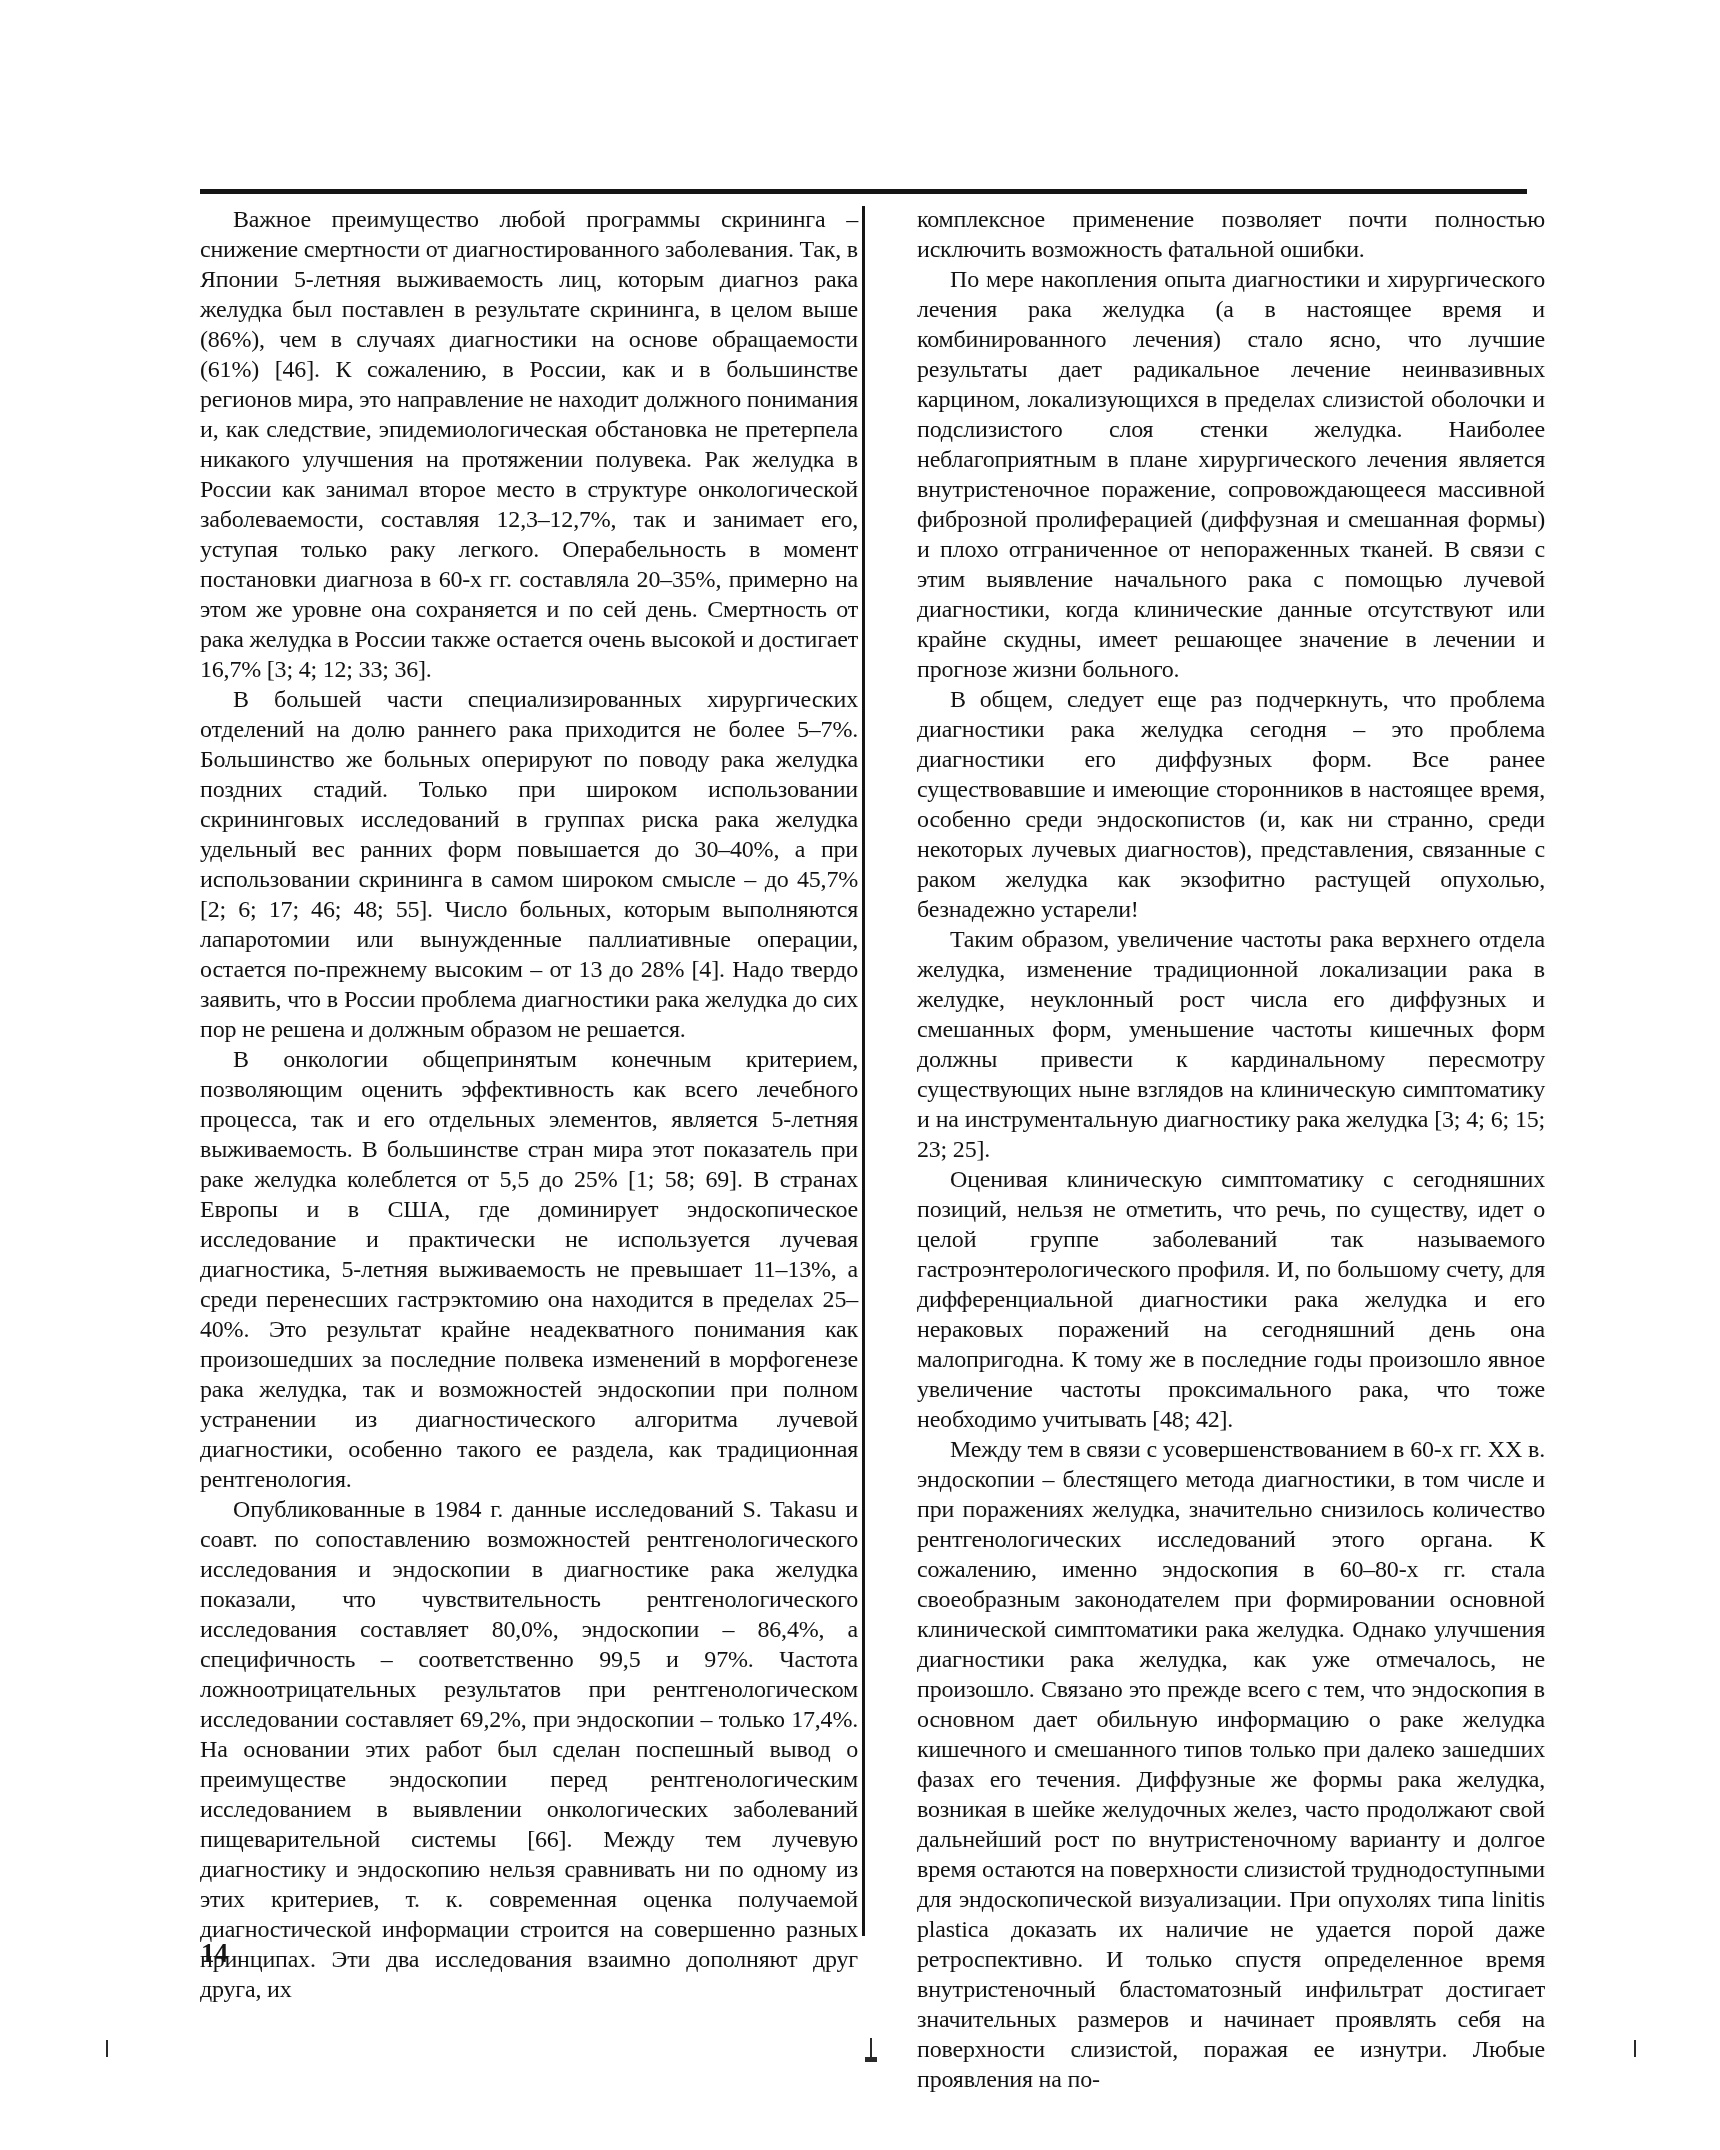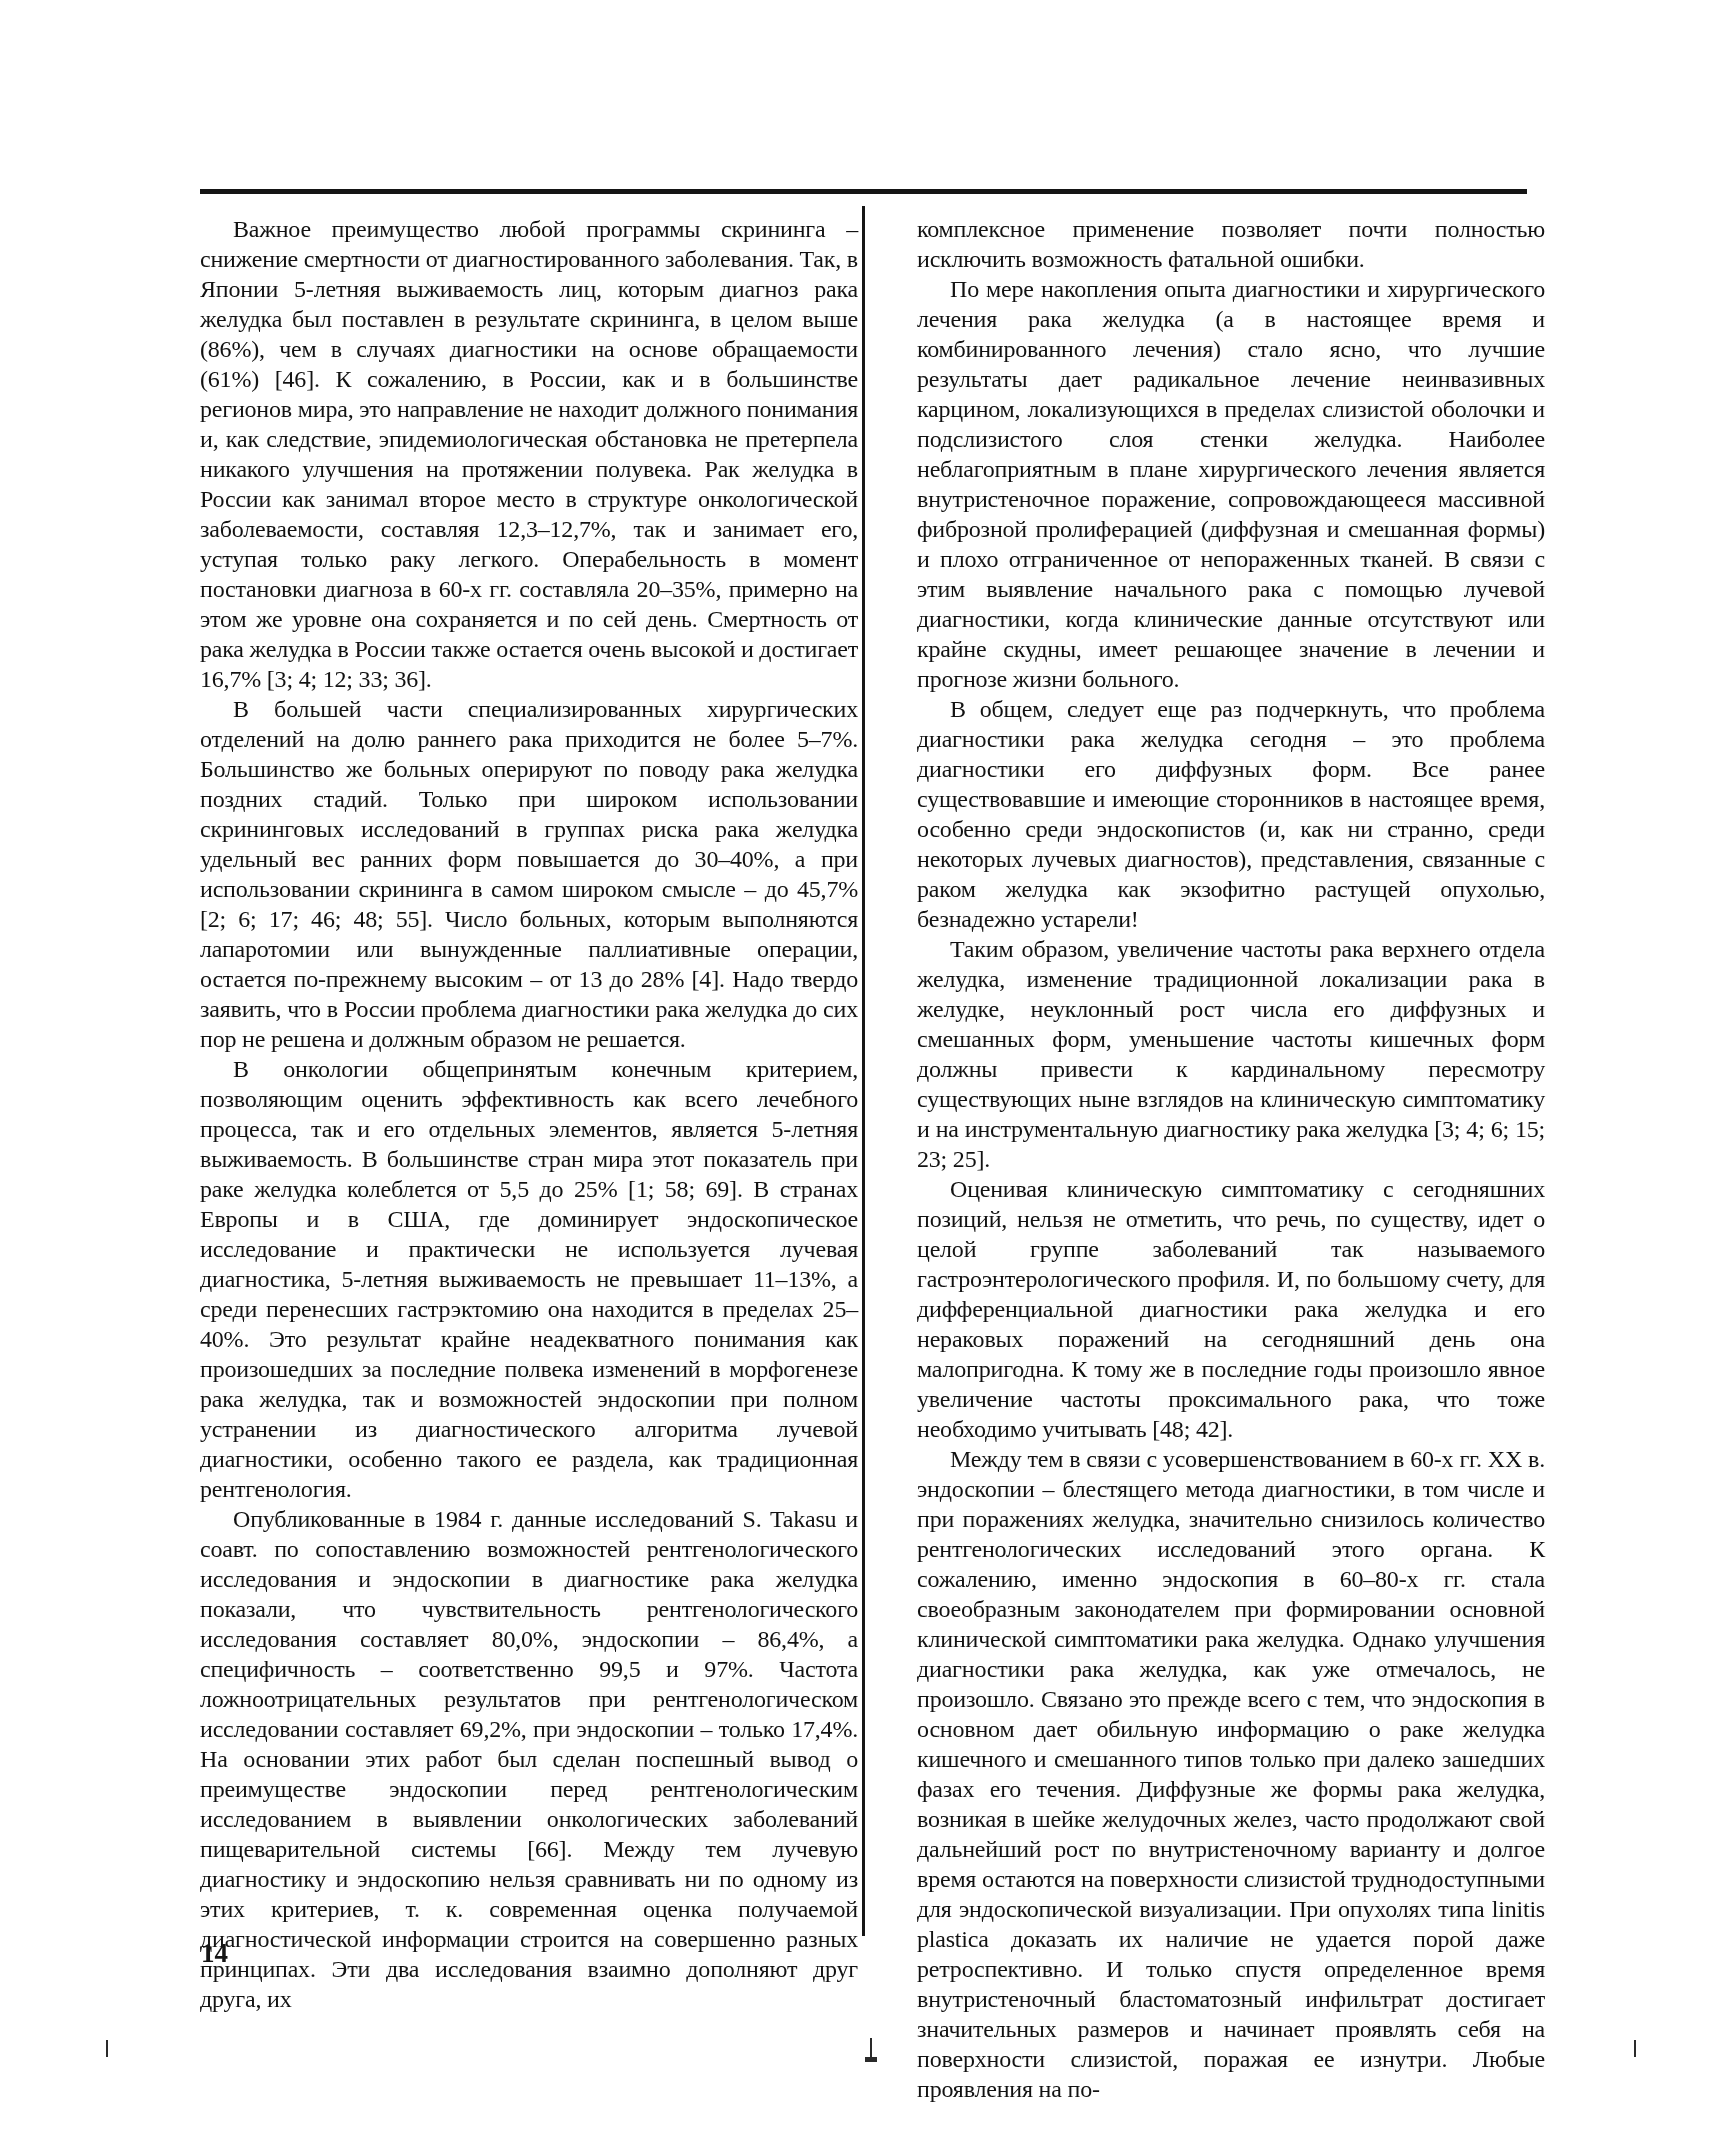--- a/index.html
+++ b/index.html
@@ -27,21 +27,21 @@
   .col-divider {
     position: absolute;
     left: 862px;
     top: 206px;
     width: 3px;
     height: 1730px;
     background: #151515;
   }
   .column {
     position: absolute;
-    top: 214px;
+    top: 204px;
     text-align: justify;
     font-size: 24px;
     line-height: 30px;
     letter-spacing: -0.2px;
   }
   .column.left  { left: 200px;  width: 658px; }
   .column.right { left: 899px; width: 628px; margin-left: 18px; }
   .para { margin: 0; padding: 0; }
   .para.indent { text-indent: 33px; }
   .page-number {

